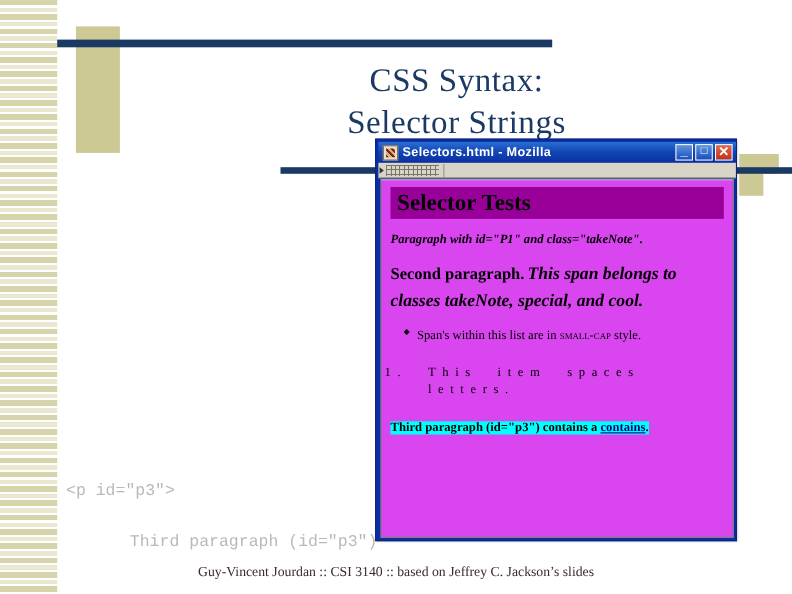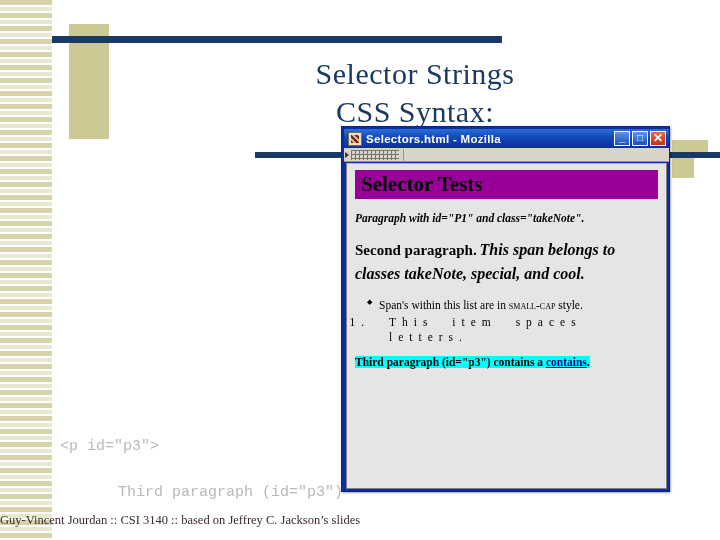--- a/index.html
+++ b/index.html
@@ -118,21 +118,21 @@
     white-space: pre;
   }
   .ghost .indent { padding-left: 22px; display: inline-block; }
 
   
   .footer {
     position: absolute;
     left: 0;
     top: 513px;
     width: 720px;
-    text-align: left;
+    text-align: center;
     font-family: "Liberation Serif", serif;
     font-size: 12.5px;
     color: #3a2a2a;
   }
 
   
   .browser {
     position: absolute;
     left: 341px;
     top: 126px;
@@ -240,21 +240,21 @@
     background: #9a9688;
     margin-left: 4px;
     flex: none;
   }
 
   .viewport {
     position: absolute;
     left: 4px; top: 36px;
     width: 321px;
     height: 326px;
-    background: #e5e5e5;
+    background: #d946ef;
     border: 1px solid #7f7f7f;
     border-top-color: #b8b8b8;
     box-sizing: border-box;
     overflow: hidden;
     padding: 6px 8px 0 8px;
     font-family: "Liberation Serif", serif;
     color: #000000;
   }
 
   .page-h1 {
@@ -282,40 +282,40 @@
     line-height: 1.5;
   }
   .p2 .lead { font-weight: bold; font-size: 15px; }
   .p2 .span-hi {
     font-style: italic;
     font-weight: bold;
     font-size: 16px;
   }
 
   ul.bullets {
-    margin: 0 0 2px 0;
+    margin: 0 0 19px 0;
     padding-left: 24px;
     list-style: none;
   }
   ul.bullets > li {
     font-size: 11.5px;
     position: relative;
     line-height: 1.25;
   }
   ul.bullets > li::before {
     content: "\25C6";
     position: absolute;
     left: -12px;
     top: 0px;
     font-size: 7px;
   }
   .smallcap { font-variant: small-caps; }
 
   ol.inner {
-    margin: 1px 0 6px 0;
+    margin: 1px 0 16px 0;
     padding-left: 34px;
     font-size: 11.5px;
   }
   ol.inner > li { line-height: 1.35; }
   .spaced {
     letter-spacing: 6px;
     word-spacing: 10px;
   }
 
   .p3 {
@@ -345,22 +345,22 @@
 
   <div class="stripes"></div>
   <div class="khaki-left"></div>
   <div class="rule-top"></div>
   <div class="rule-mid-left"></div>
   <div class="khaki-right-top"></div>
   <div class="khaki-right-bot"></div>
   <div class="rule-mid-right"></div>
 
   <div class="title">
+    <span class="title-line">CSS Syntax:</span>
     <span class="title-line">Selector Strings</span>
-    <span class="title-line">CSS Syntax:</span>
   </div>
 
   <div class="ghost">
     <div>&lt;p id="p3"&gt;</div>
     <div class="indent">Third paragraph (id="p3")</div>
   </div>
 
   <div class="browser">
 
     <div class="titlebar">

